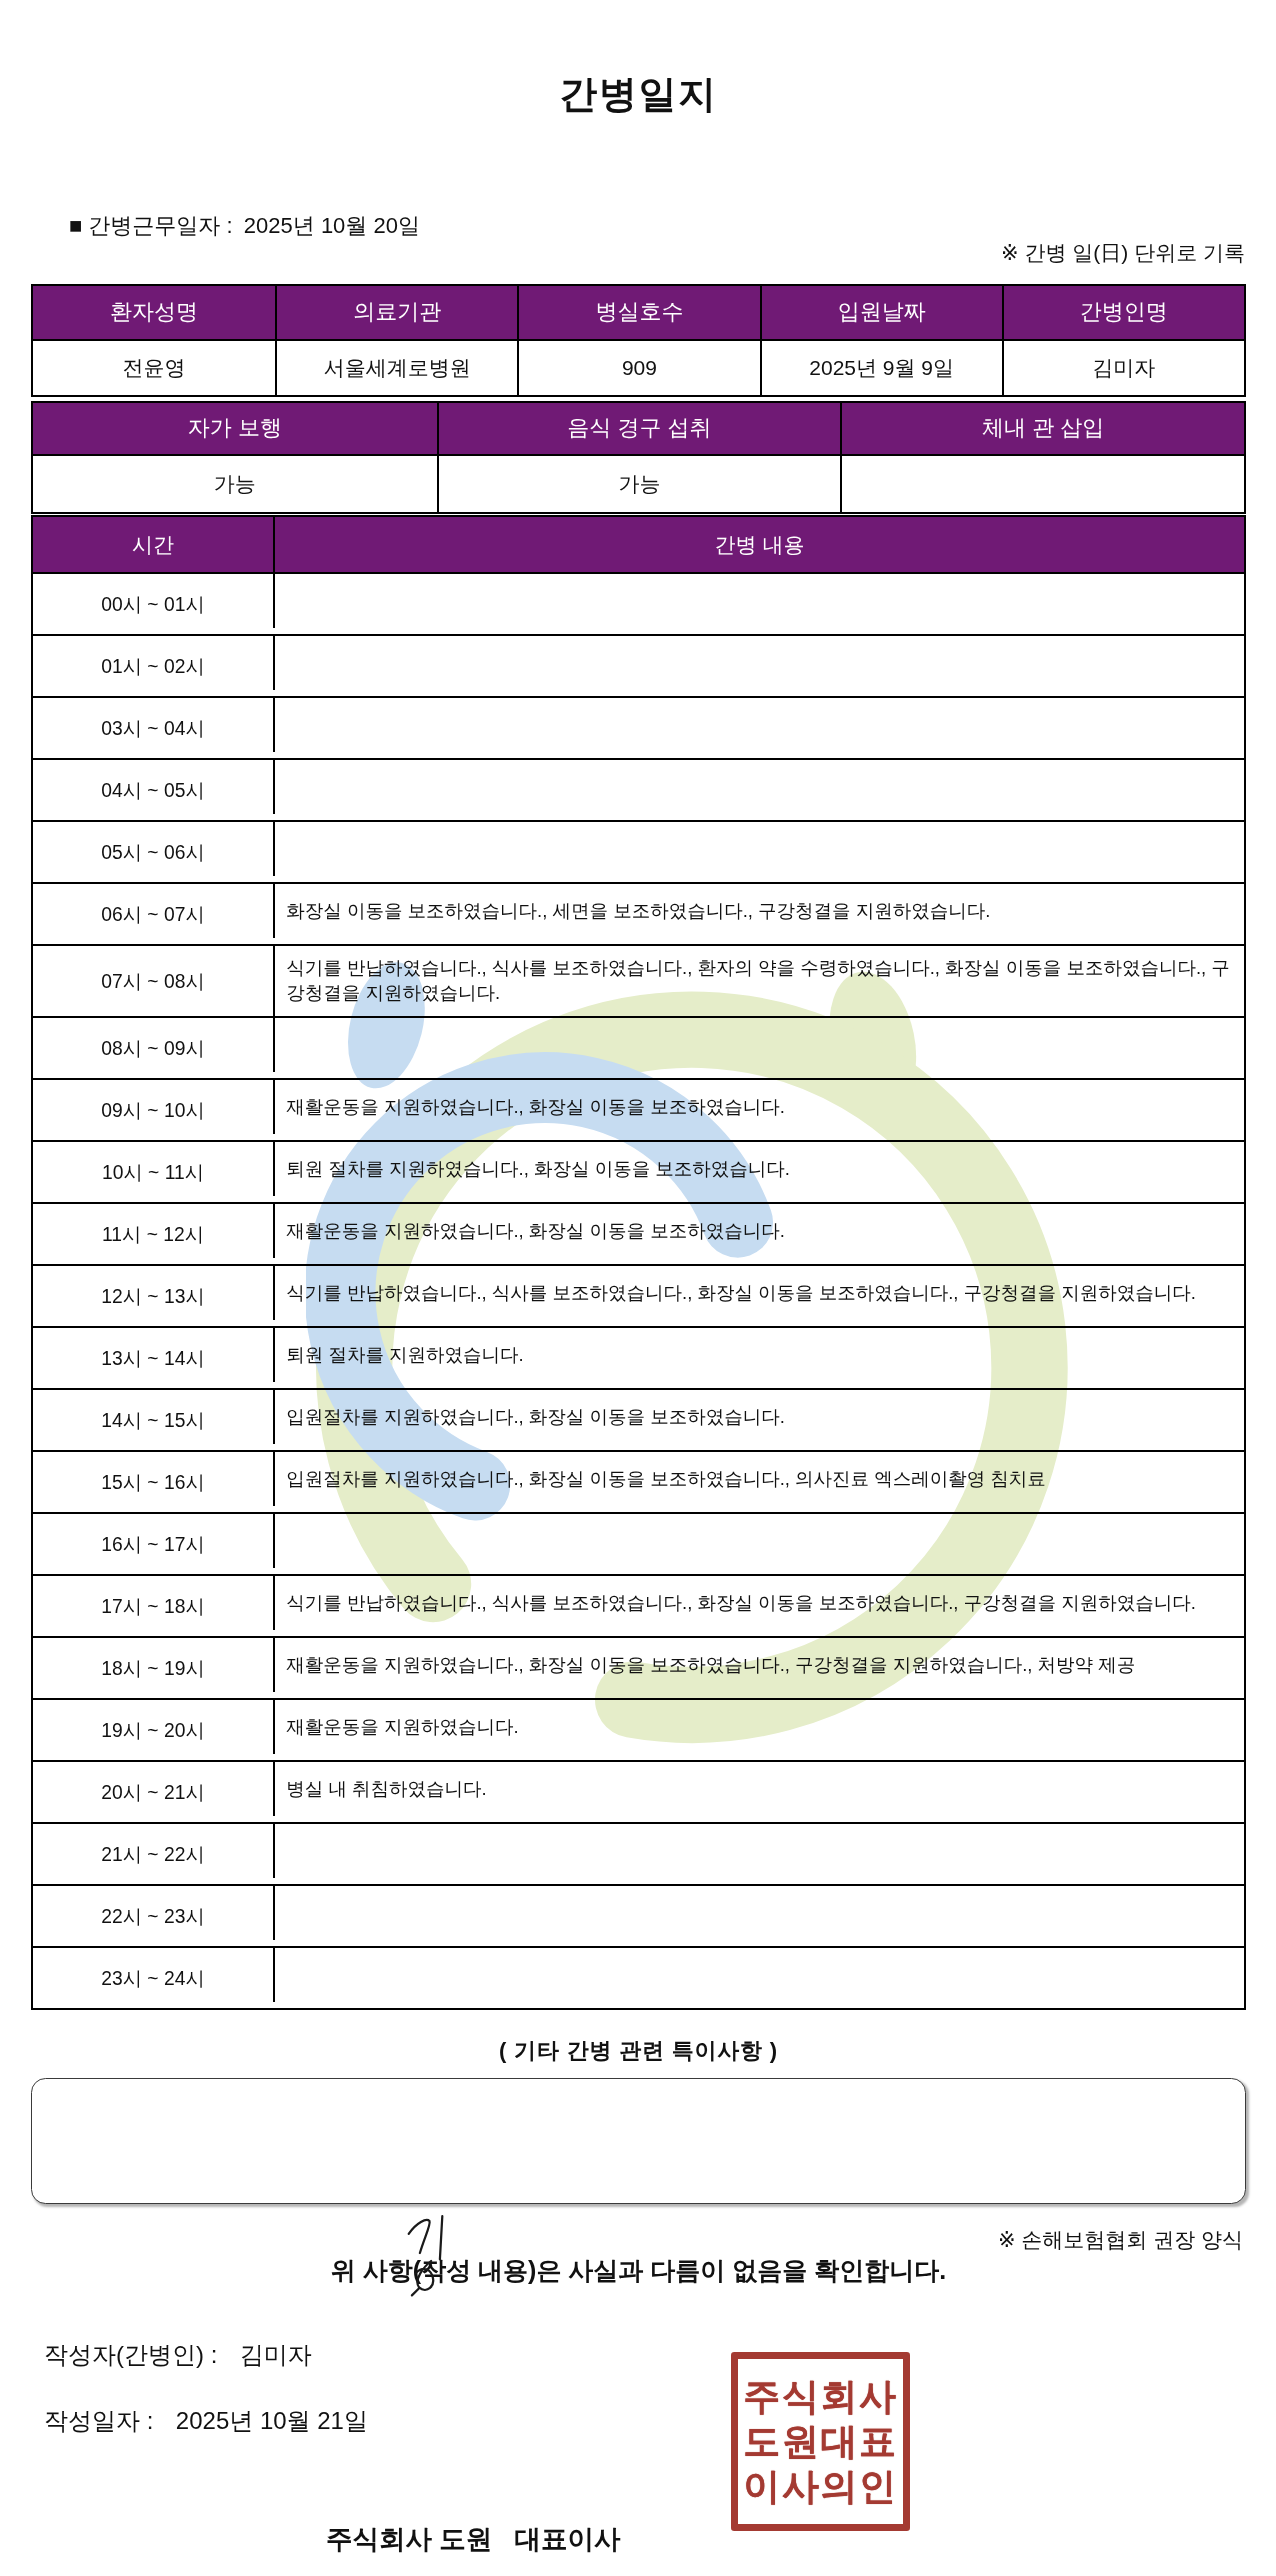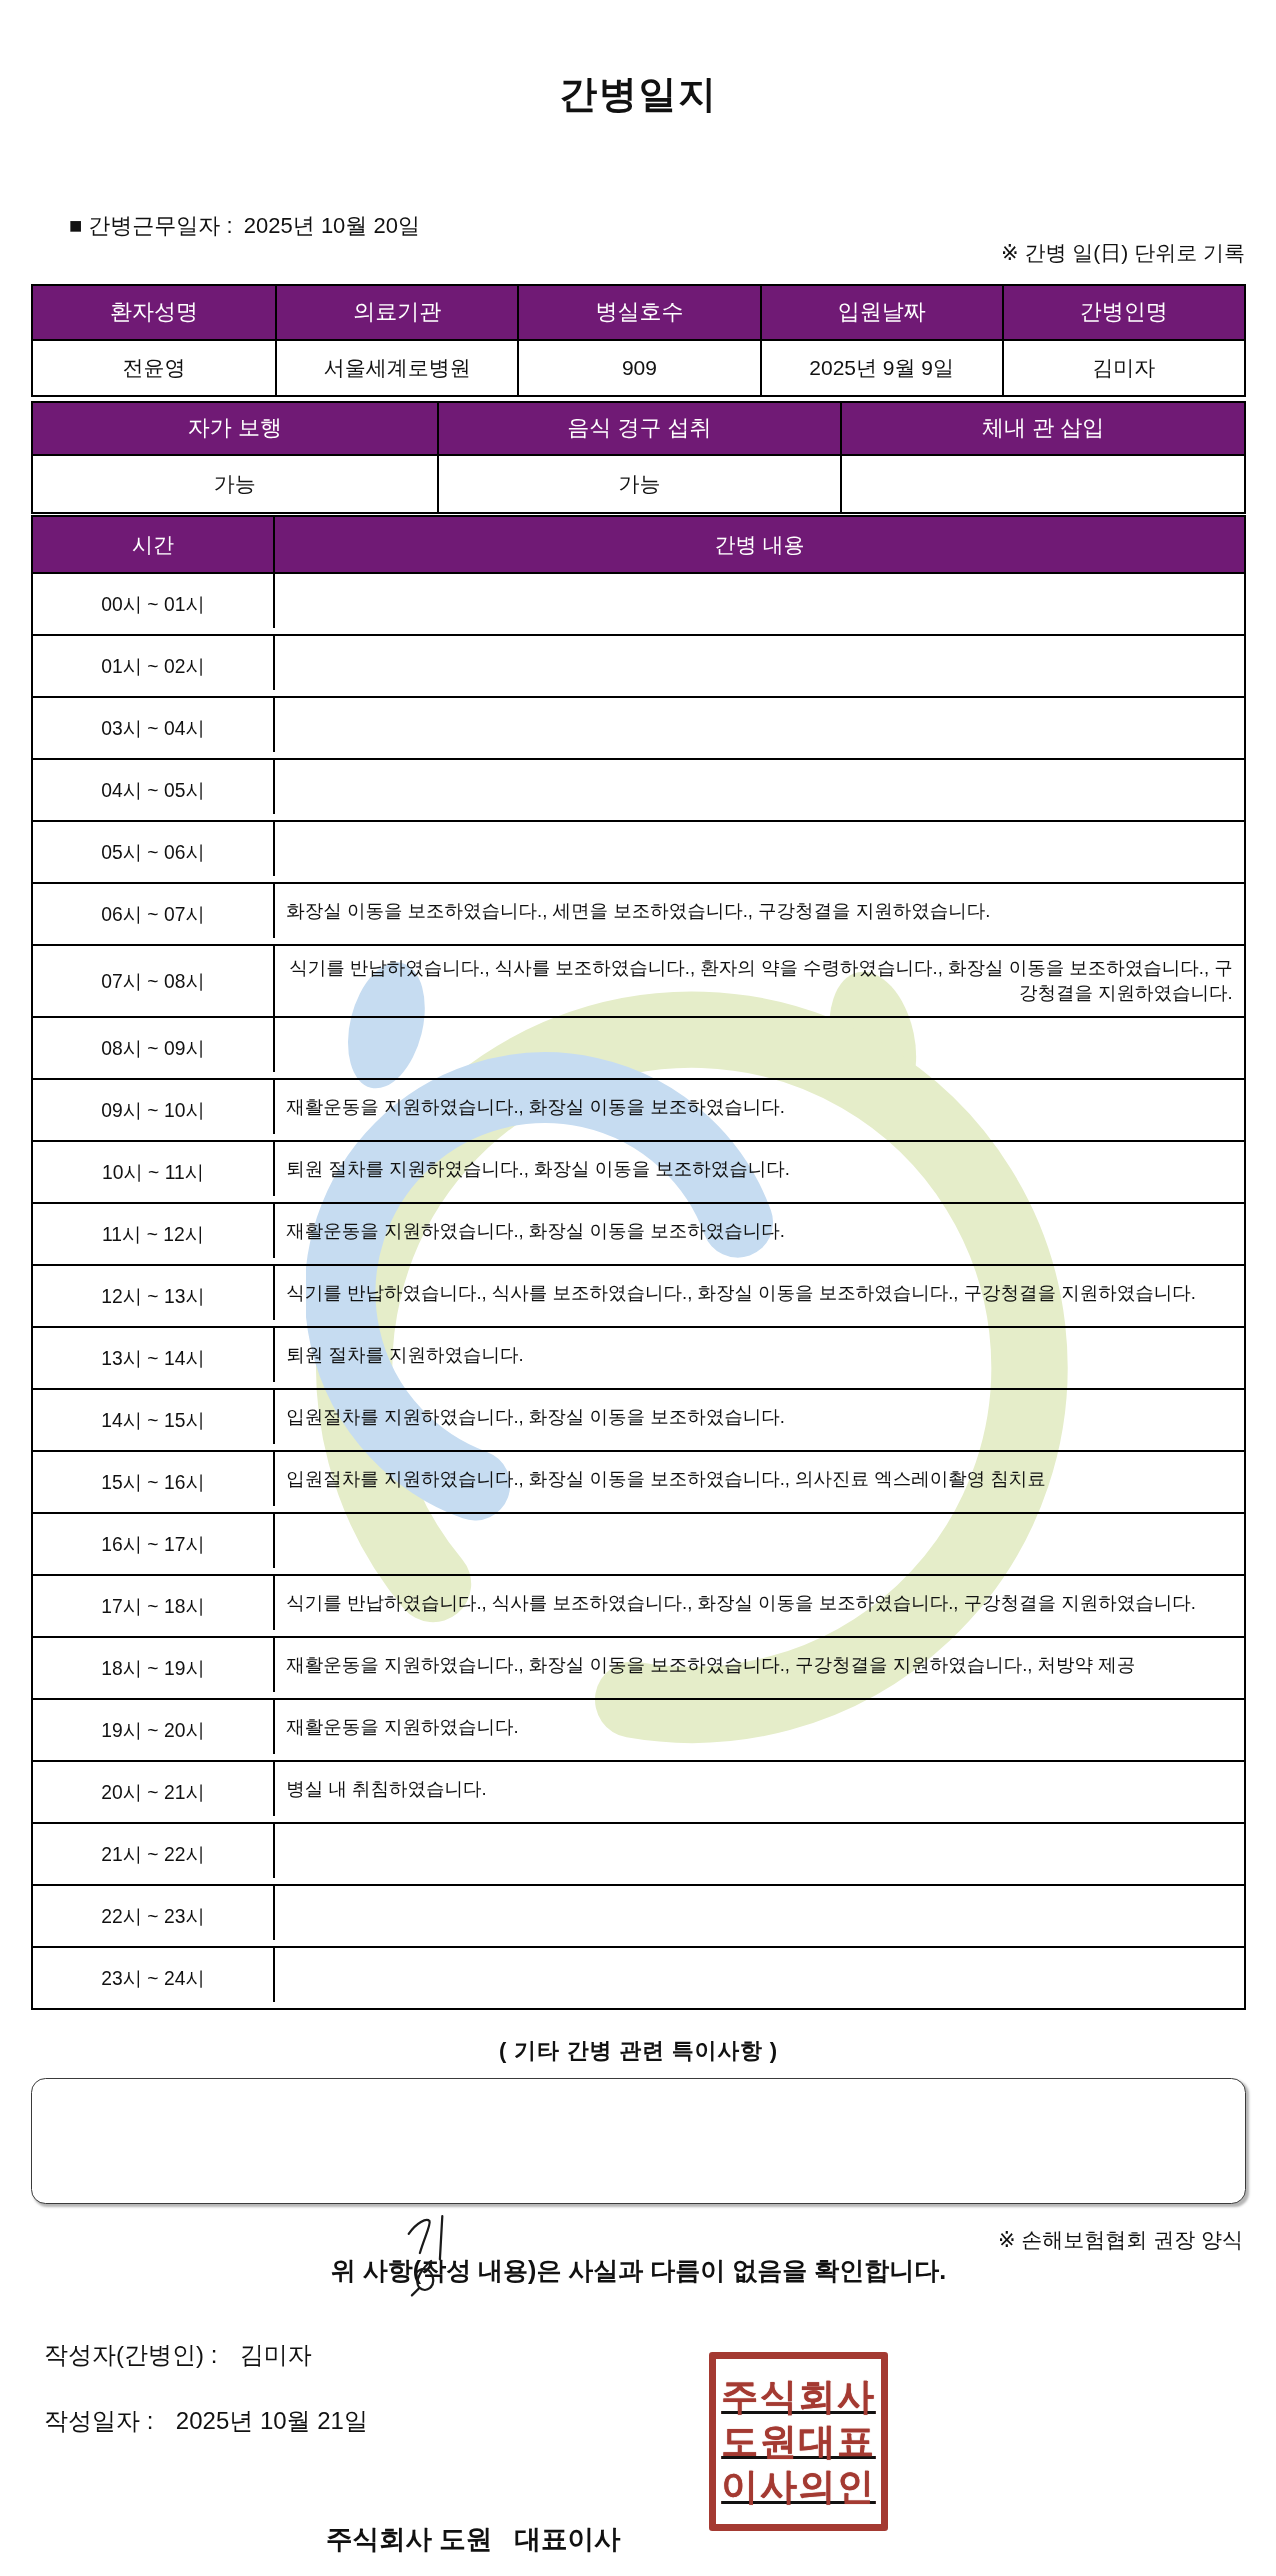--- a/index.html
+++ b/index.html
@@ -50,21 +50,21 @@
   .tbl-2 .cell{width:33.3333%;}
   .tbl-2 .th{height:51px;}
   .tbl-2 .td{height:56px;}
 
   .tbl-care .time-col{width:240px;flex:none;}
   .tbl-care .content-col{flex:1;}
   .tbl-care .th{height:55px;font-size:21px;}
   .tbl-care .td{background:transparent;}
   .tbl-care .time-cell{height:60px;font-size:19.3px;}
   .tbl-care .content-cell{
-    height:54px;justify-content:flex-start;text-align:right;
+    height:54px;justify-content:flex-start;text-align:left;
     padding:0 11.3px;font-size:18.5px;line-height:1.35;
   }
   .tbl-care .row-tall .time-cell,
   .tbl-care .row-tall .content-cell{height:70px;}
 
   .notes-heading{
     margin-top:26px;text-align:center;
     font-size:22px;font-weight:bold;letter-spacing:0.8px;
   }
   .notes-box{
@@ -85,26 +85,25 @@
   .date-line{margin-top:34px;padding-left:44px;font-size:24px;}
   .date-line .val{margin-left:22.5px;}
   .company-line{
     margin-top:84px;padding-left:326px;
     font-size:26.5px;font-weight:bold;white-space:pre;
   }
 
   .signature{position:absolute;left:402px;top:2213px;z-index:2;}
 
   .seal{
-    position:absolute;left:709px;top:2352px;z-index:2;
+    position:absolute;left:731px;top:2352px;z-index:2;
     width:179px;height:179px;box-sizing:border-box;
     border:7.2px solid #a43a32;border-radius:3.2px;
     display:flex;flex-direction:column;align-items:center;justify-content:center;
     background:rgba(255,255,255,0.0);
-    text-decoration:underline;
   }
   .seal-line{
     color:#a43a32;font-weight:bold;font-size:37px;line-height:1.22;
     letter-spacing:1.6px;text-shadow:0 0 0.8px #a43a32;white-space:nowrap;
   }
 </style>
 </head>
 <body>
 
 <div class="page">

